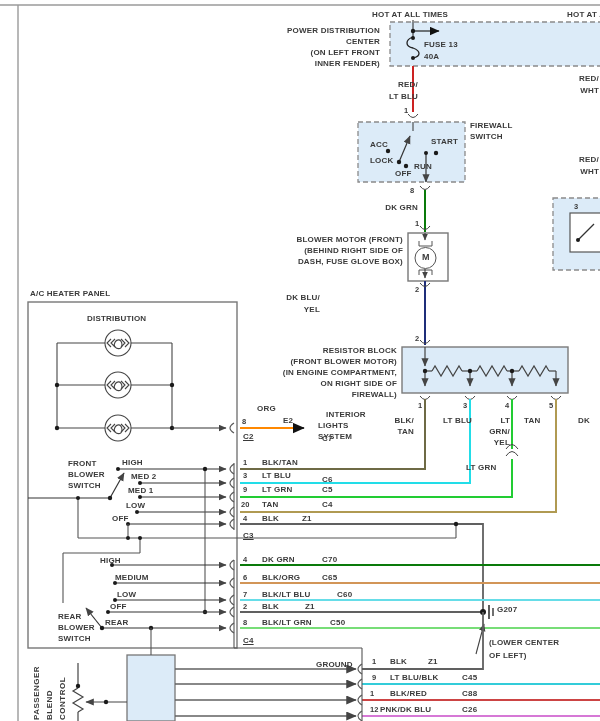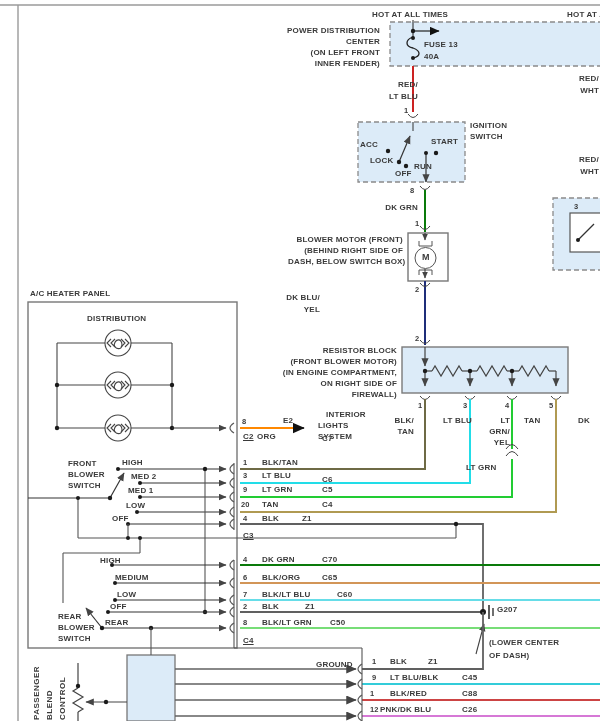--- a/index.html
+++ b/index.html
@@ -248,34 +248,34 @@
 <div class="lbl ra" style="left:368px;top:80px;width:50px">RED/</div>
 <div class="lbl ra" style="left:368px;top:92px;width:50px">LT BLU</div>
 <div class="lbl pin" style="left:404px;top:106px">1</div>
 
 <div class="lbl ra clip" style="left:573px;top:74px;width:26px">RED/</div>
 <div class="lbl ra clip" style="left:573px;top:86px;width:26px">WHT</div>
 <div class="lbl ra clip" style="left:573px;top:155px;width:26px">RED/</div>
 <div class="lbl ra clip" style="left:573px;top:167px;width:26px">WHT</div>
 <div class="lbl pin" style="left:574px;top:202px">3</div>
 
-<div class="lbl" style="left:360px;top:140px">ACC</div>
+<div class="lbl" style="left:370px;top:140px">ACC</div>
 <div class="lbl" style="left:370px;top:156px">LOCK</div>
 <div class="lbl" style="left:395px;top:169px">OFF</div>
 <div class="lbl" style="left:414px;top:162px">RUN</div>
 <div class="lbl" style="left:431px;top:137px">START</div>
-<div class="lbl" style="left:470px;top:121px">IGNITION</div>
+<div class="lbl" style="left:470px;top:121px">FIREWALL</div>
 <div class="lbl" style="left:470px;top:132px">SWITCH</div>
 <div class="lbl pin" style="left:410px;top:186px">8</div>
 <div class="lbl ra" style="left:378px;top:203px;width:40px">DK GRN</div>
 <div class="lbl pin" style="left:415px;top:219px">1</div>
 
 <div class="lbl ra" style="left:288px;top:235px;width:115px">BLOWER MOTOR (FRONT)</div>
 <div class="lbl ra" style="left:288px;top:246px;width:115px">(BEHIND RIGHT SIDE OF</div>
-<div class="lbl ra" style="left:288px;top:257px;width:115px">DASH, BELOW SWITCH BOX)</div>
+<div class="lbl ra" style="left:288px;top:257px;width:115px">DASH, FUSE GLOVE BOX)</div>
 <div class="lbl" style="left:422px;top:253px;font-size:9px">M</div>
 <div class="lbl pin" style="left:415px;top:285px">2</div>
 <div class="lbl ra" style="left:284px;top:293px;width:36px">DK BLU/</div>
 <div class="lbl ra" style="left:284px;top:305px;width:36px">YEL</div>
 <div class="lbl pin" style="left:415px;top:334px">2</div>
 
 <div class="lbl ra" style="left:277px;top:346px;width:120px">RESISTOR BLOCK</div>
 <div class="lbl ra" style="left:277px;top:357px;width:120px">(FRONT BLOWER MOTOR)</div>
 <div class="lbl ra" style="left:277px;top:368px;width:120px">(IN ENGINE COMPARTMENT,</div>
 <div class="lbl ra" style="left:277px;top:379px;width:120px">ON RIGHT SIDE OF</div>
@@ -288,21 +288,21 @@
 <div class="lbl ra" style="left:390px;top:427px;width:24px">TAN</div>
 <div class="lbl" style="left:443px;top:416px">LT BLU</div>
 <div class="lbl ra" style="left:488px;top:416px;width:22px">LT</div>
 <div class="lbl ra" style="left:488px;top:427px;width:22px">GRN/</div>
 <div class="lbl ra" style="left:488px;top:438px;width:22px">YEL</div>
 <div class="lbl" style="left:524px;top:416px">TAN</div>
 <div class="lbl" style="left:578px;top:416px">DK</div>
 <div class="lbl" style="left:466px;top:463px">LT GRN</div>
 
 <div class="lbl pin" style="left:242px;top:417px">8</div>
-<div class="lbl" style="left:257px;top:432px">ORG</div>
+<div class="lbl" style="left:257px;top:404px">ORG</div>
 <div class="lbl" style="left:283px;top:416px">E2</div>
 <div class="lbl" style="left:326px;top:410px">INTERIOR</div>
 <div class="lbl" style="left:318px;top:421px">LIGHTS</div>
 <div class="lbl" style="left:318px;top:432px">SYSTEM</div>
 <div class="lbl cc" style="left:243px;top:432px">C2</div>
 
 <div class="lbl" style="left:30px;top:289px">A/C HEATER PANEL</div>
 <div class="lbl" style="left:87px;top:314px">DISTRIBUTION</div>
 
 <div class="lbl" style="left:68px;top:459px">FRONT</div>
@@ -352,21 +352,21 @@
 <div class="lbl pin" style="left:243px;top:602px">2</div>
 <div class="lbl" style="left:262px;top:602px">BLK</div>
 <div class="lbl" style="left:305px;top:602px">Z1</div>
 <div class="lbl pin" style="left:243px;top:618px">8</div>
 <div class="lbl" style="left:262px;top:618px">BLK/LT GRN</div>
 <div class="lbl" style="left:330px;top:618px">C50</div>
 <div class="lbl cc" style="left:243px;top:636px">C4</div>
 
 <div class="lbl" style="left:497px;top:605px">G207</div>
 <div class="lbl" style="left:489px;top:638px">(LOWER CENTER</div>
-<div class="lbl" style="left:489px;top:651px">OF DASH)</div>
+<div class="lbl" style="left:489px;top:651px">OF LEFT)</div>
 <div class="lbl" style="left:316px;top:660px">GROUND</div>
 
 <div class="lbl pin" style="left:372px;top:657px">1</div>
 <div class="lbl" style="left:390px;top:657px">BLK</div>
 <div class="lbl" style="left:428px;top:657px">Z1</div>
 <div class="lbl pin" style="left:372px;top:673px">9</div>
 <div class="lbl" style="left:390px;top:673px">LT BLU/BLK</div>
 <div class="lbl" style="left:462px;top:673px">C45</div>
 <div class="lbl pin" style="left:370px;top:689px">1</div>
 <div class="lbl" style="left:390px;top:689px">BLK/RED</div>

